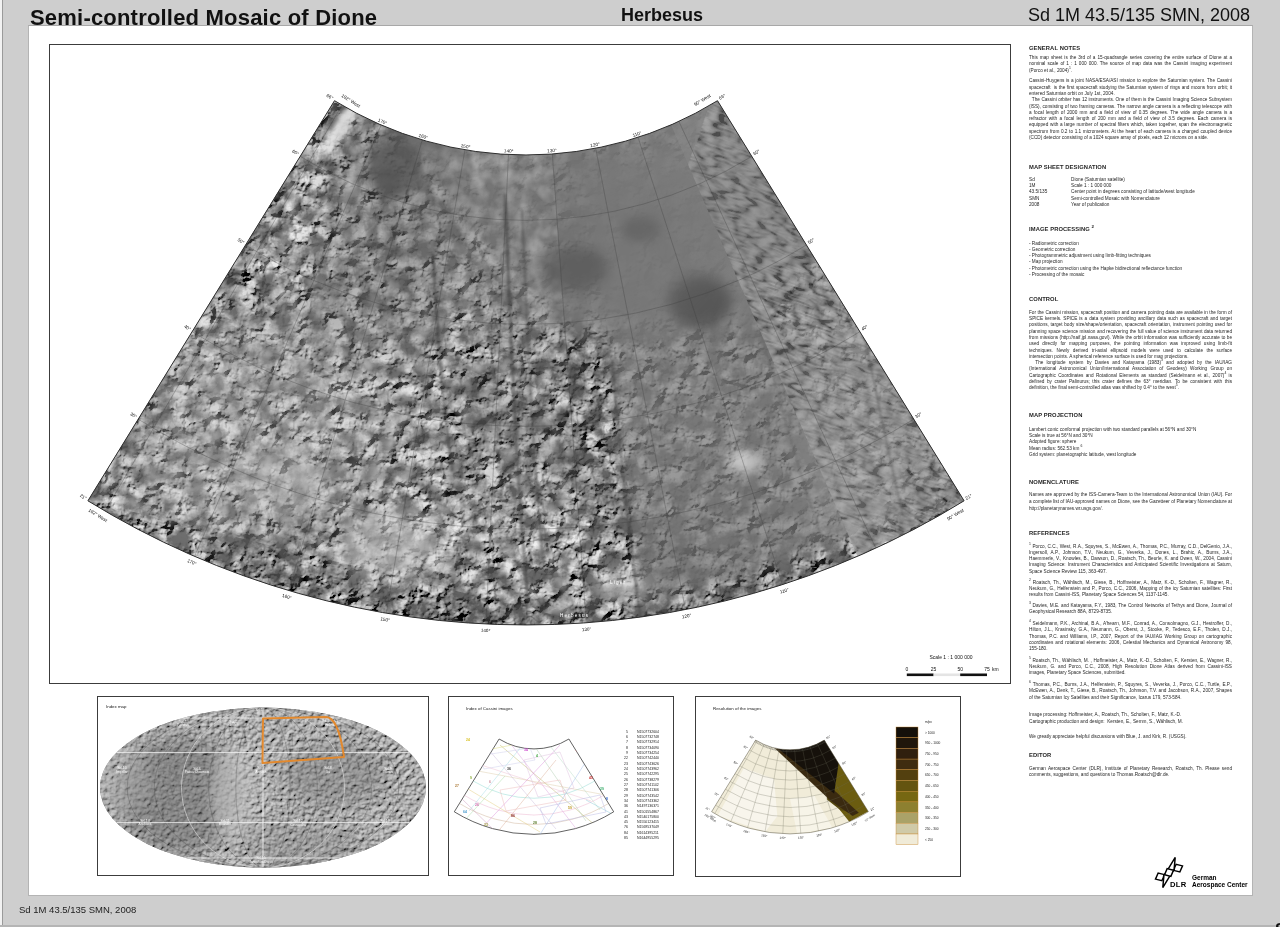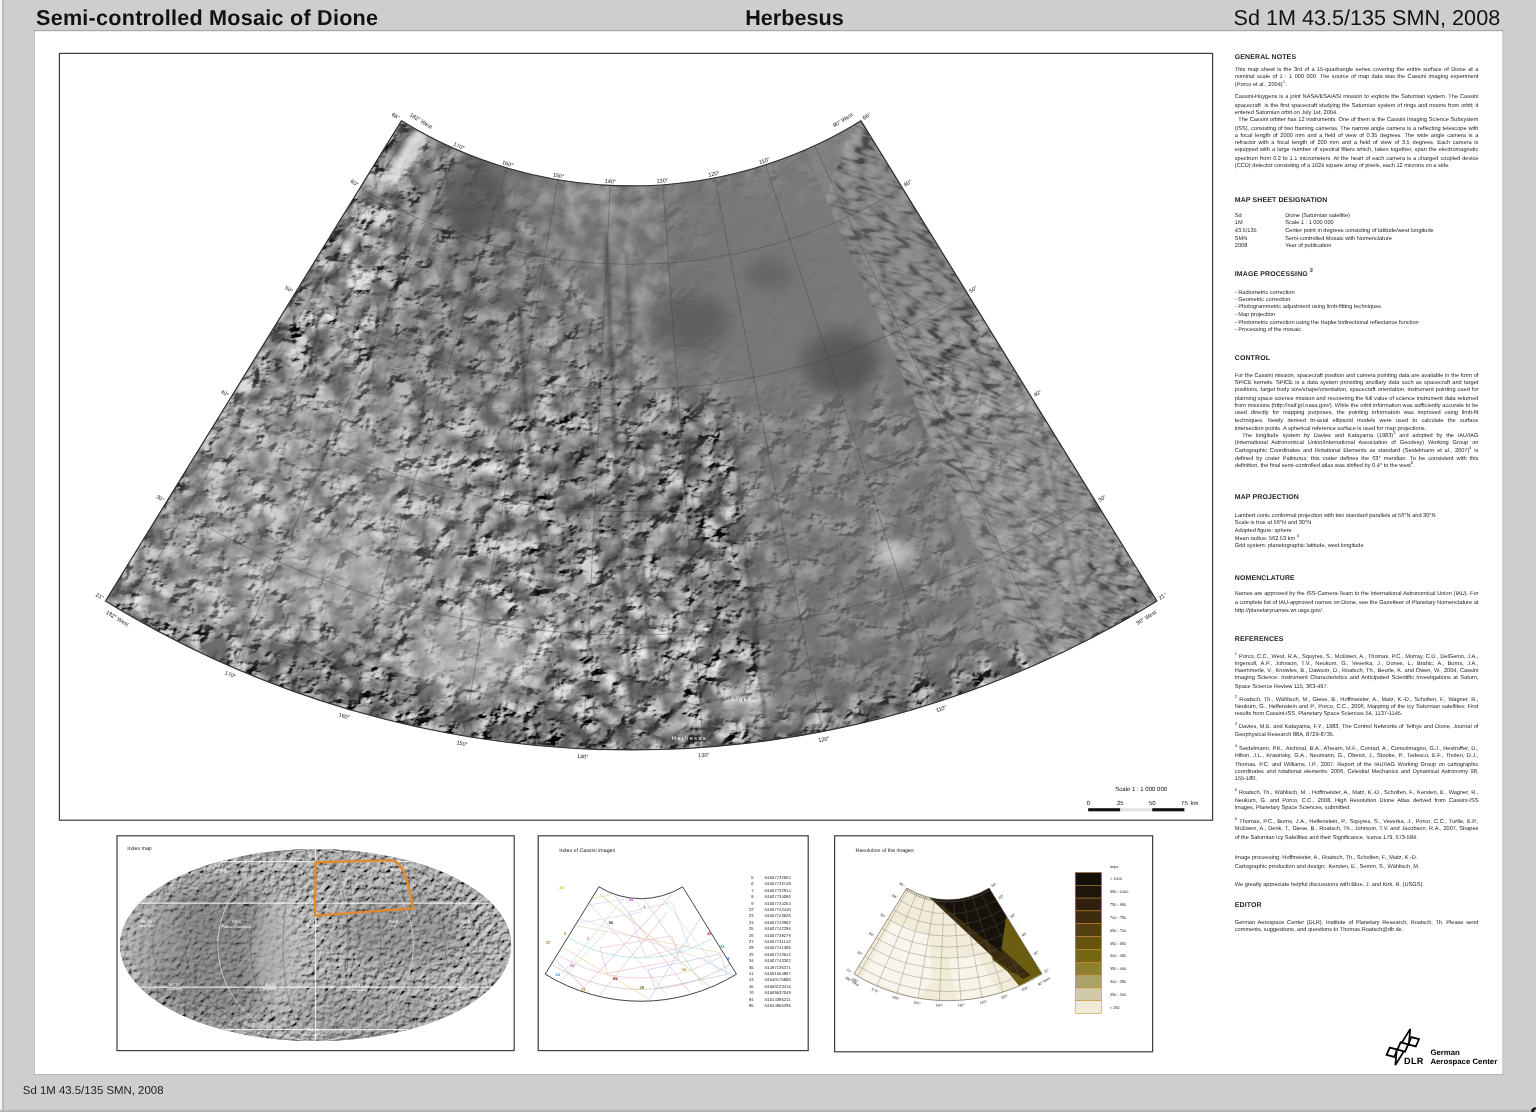--- a/index.html
+++ b/index.html
@@ -1,17 +1,17 @@
 <!DOCTYPE html>
 <html><head><meta charset="utf-8"><style>
 *{margin:0;padding:0;box-sizing:border-box;}
 body{width:1280px;height:927px;background:#cecece;font-family:"Liberation Sans",sans-serif;position:relative;overflow:hidden;}
 .abs{position:absolute;}
 .sheet{left:28px;top:25px;width:1225px;height:871px;background:#fff;border:1px solid #b4b4b4;border-top-color:#a8a8a8;}
-.hl{left:30px;top:5px;font-size:18px;font-weight:bold;color:#111;letter-spacing:0.2px;}
+.hl{left:30px;top:5px;font-size:22px;font-weight:bold;color:#111;letter-spacing:0.2px;}
 .hc{left:621px;top:5px;font-size:18px;font-weight:bold;color:#111;}
 .hr{left:1028px;top:5px;width:226px;font-size:18px;color:#111;}
 .mapframe{left:49px;top:44px;width:962px;height:640px;border:1px solid #3c3c3c;background:#fff;}
 .fl{left:19px;top:904px;font-size:9.5px;color:#222;}
 .fr{left:1275px;top:900px;font-size:16.5px;font-weight:bold;color:#111;margin-top:20px;}
 .col{left:1029px;top:0;width:203px;color:#1f1f1f;}
 .col .h{position:absolute;font-size:5.8px;font-weight:bold;letter-spacing:0.1px;}
 .col .b{position:absolute;font-size:4.7px;line-height:6.3px;text-align:justify;width:203px;}
 .col sup{font-size:3.4px;vertical-align:super;line-height:0;}
 .box{border:1px solid #3c3c3c;background:#fff;}

